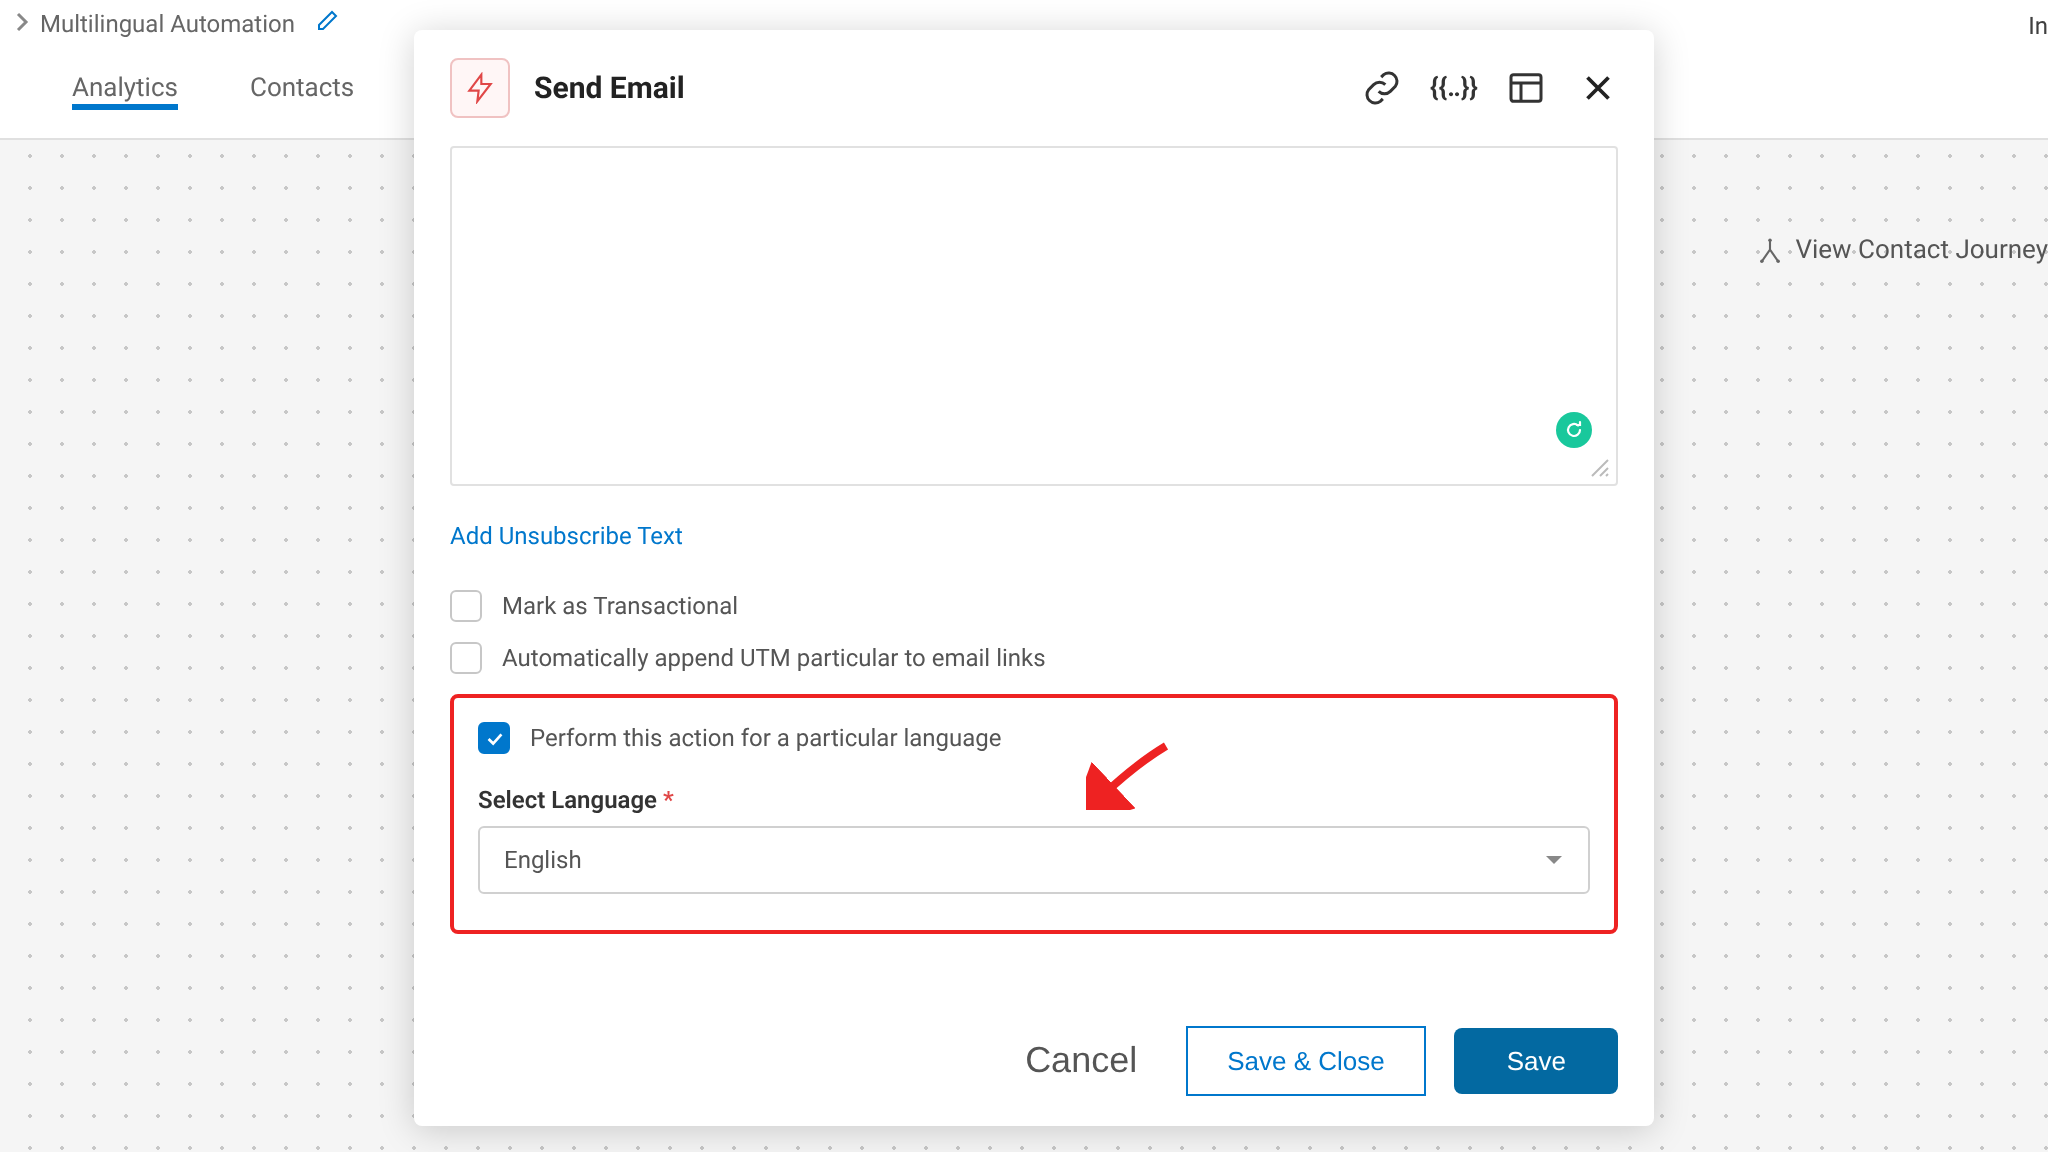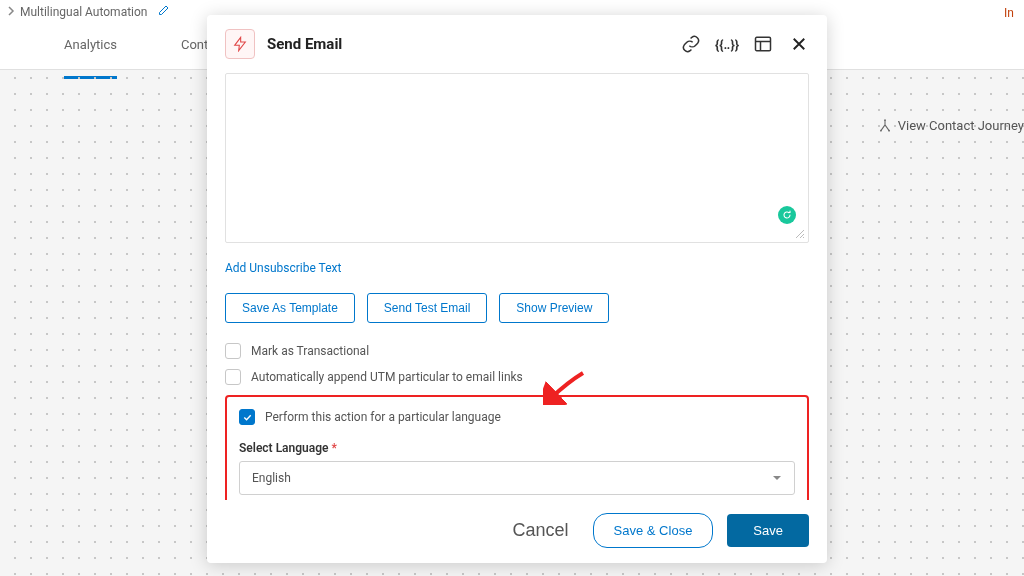--- a/index.html
+++ b/index.html
@@ -25,33 +25,33 @@
     align-items: center;
     padding: 4px 12px 0 6px;
     gap: 4px;
     color: #666;
     font-size: 12px;
   }
   .breadcrumb .chev { font-size: 12px; color: #888; }
   .breadcrumb .edit-icon { color: #0077cc; margin-left: 6px; }
   .top-right-in {
     position: absolute;
-    right: 10px;
+    right: 0;
     top: 6px;
     font-size: 12px;
-    color: #c2410c;
+    color: #404040;
   }
   .tabs {
     display: flex;
     gap: 36px;
     padding: 18px 36px 0 36px;
     color: #666;
     font-size: 13px;
   }
-  .tabs span { padding-bottom: 24px; cursor: pointer; margin-left: 28px; }
+  .tabs span { padding-bottom: 0; cursor: pointer; }
   .tabs span.active { border-bottom: 3px solid #0077cc; }
 
   
   .canvas-bg {
     position: absolute;
     top: 70px; left: 0; right: 0; bottom: 0;
     background-image: radial-gradient(circle, #c7c7c7 1px, transparent 1px);
     background-size: 16px 16px;
     background-position: 7px 0;
   }
@@ -175,21 +175,21 @@
     display: flex; justify-content: space-between; align-items: center;
     cursor: pointer;
     background:#fff;
   }
 
   .modal-footer {
     padding: 12px 18px 14px 18px;
     display: flex; justify-content: flex-end; gap: 14px; align-items: center;
   }
   .txt-btn { color: #555; background: none; border: none; font-size: 18px; cursor: pointer; padding: 8px 10px;}
-  .outline-btn-lg { border: 1px solid #0077cc; color: #0077cc; background: #fff; border-radius: 14px; padding: 9px 20px; font-size: 13px; cursor: pointer; }
+  .outline-btn-lg { border: 1px solid #0077cc; color: #0077cc; background: #fff; border-radius: 0; padding: 9px 20px; font-size: 13px; cursor: pointer; }
   .primary-btn { background: #0369a1; color: #fff; border: none; border-radius: 4px; padding: 9px 26px; font-size: 13px; cursor: pointer; }
 
   
   .arrow-annot {
     position: absolute;
     left: 543px;
     top: 370px;
     width: 45px;
     height: 35px;
     pointer-events: none;
@@ -270,25 +270,20 @@
             <path d="M15 7 L18 7 L18 4" fill="none" stroke="#fff" stroke-width="2.2" stroke-linecap="round"></path>
           </svg>
       </span>
       <svg class="resize-handle" viewBox="0 0 10 10">
           <path d="M1 9 L9 1 M5 9 L9 5 M8 9 L9 8" stroke="#bbb" stroke-width="1"></path>
         </svg>
     </div>
 
     <div class="unsub-link">Add Unsubscribe Text</div>
 
-    <div class="btn-row">
-      <button class="outline-btn">Save As Template</button>
-      <button class="outline-btn">Send Test Email</button>
-      <button class="outline-btn">Show Preview</button>
-    </div>
 
     <div class="checks">
       <div class="check-row">
         <span class="checkbox"></span>
         <span>Mark as Transactional</span>
       </div>
       <div class="check-row">
         <span class="checkbox"></span>
         <span>Automatically append UTM particular to email links</span>
       </div>

